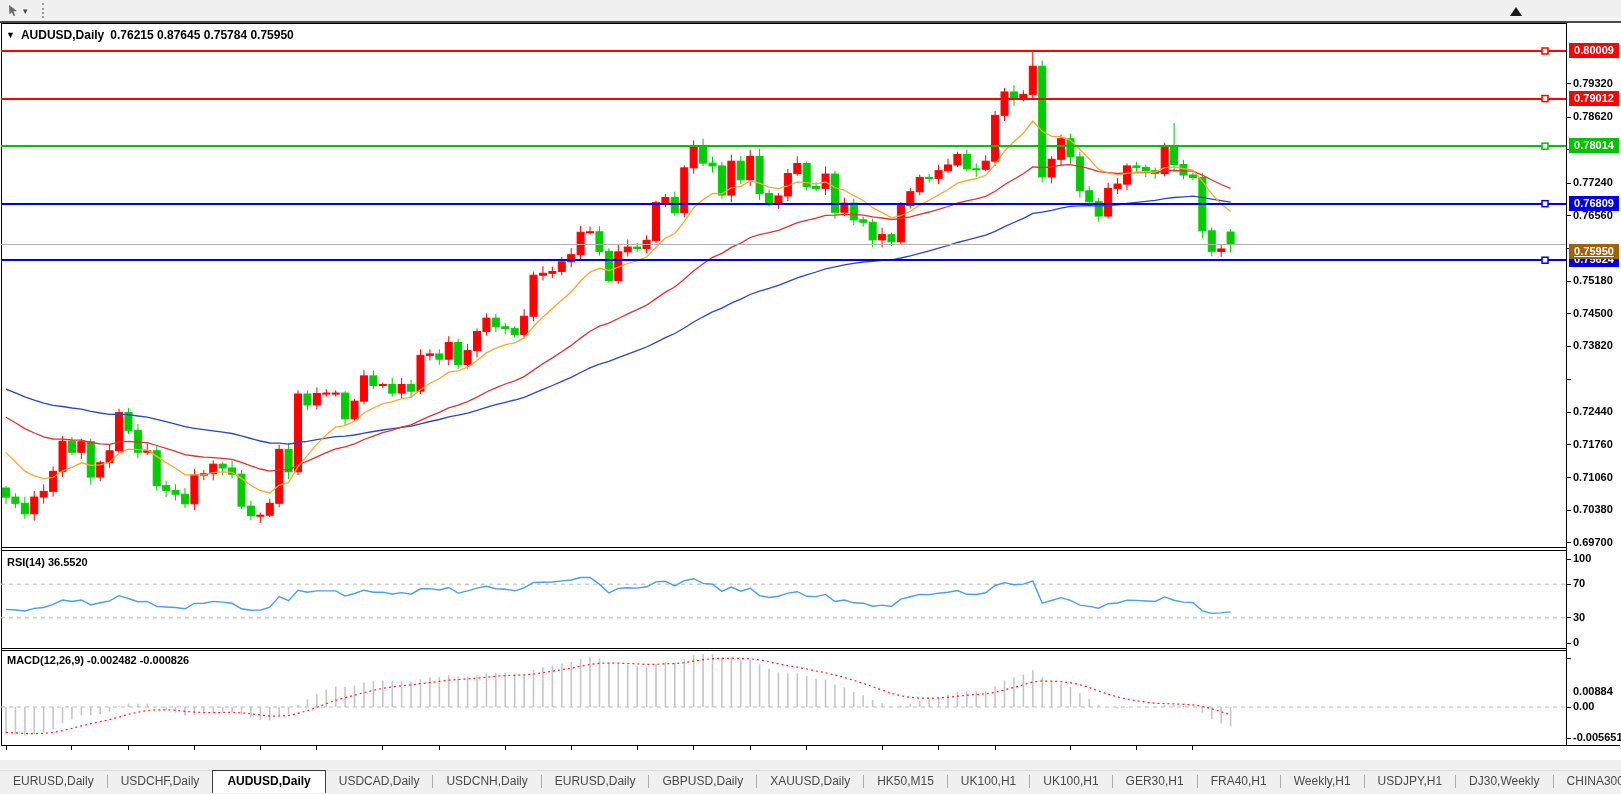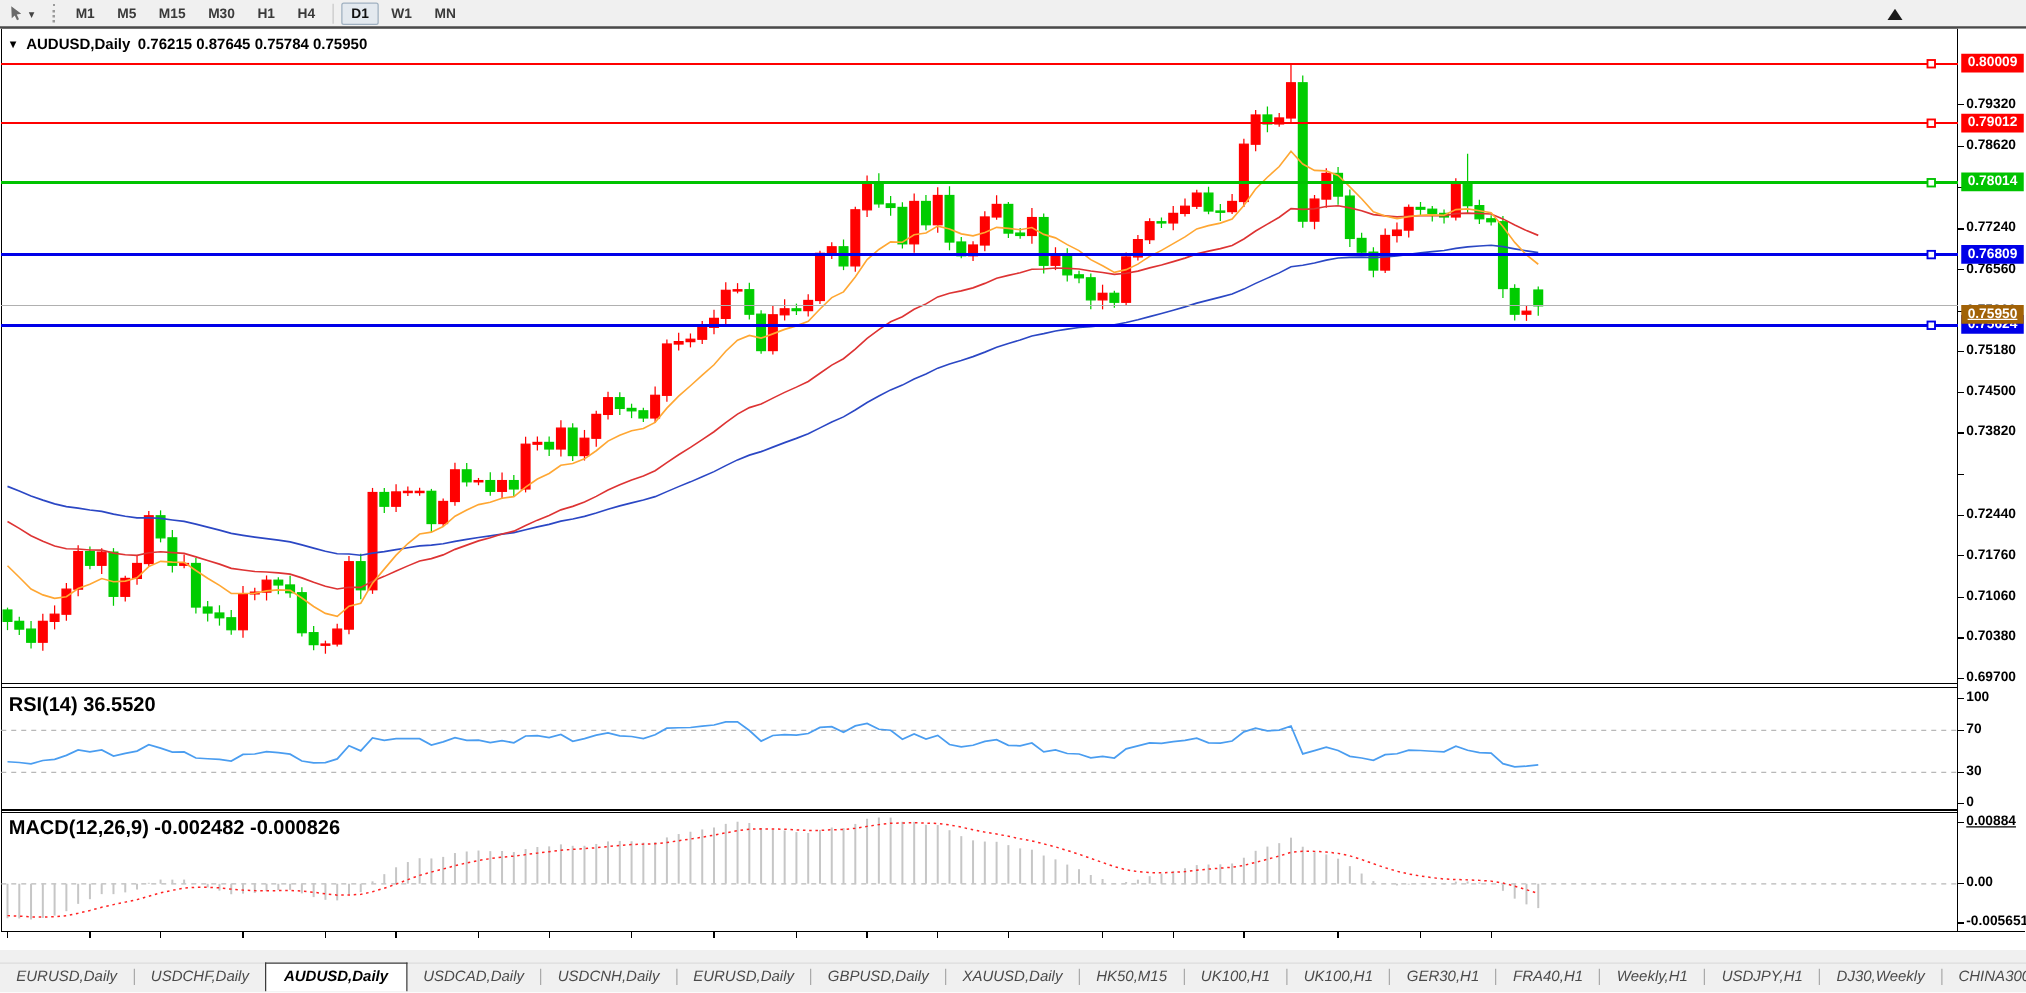--- a/index.html
+++ b/index.html
@@ -22,30 +22,30 @@
   #scroll-marker { position:absolute; left:1510px; top:7px; width:0; height:0;
     border-left:6px solid transparent; border-right:6px solid transparent;
     border-bottom:9px solid #1a1a1a; }
 
   
   #chart-area { position:absolute; left:0; top:23px; width:1621px; height:737px; background:#fff; }
   #chart-svg { position:absolute; left:0; top:0; }
   #chart-title { position:absolute; left:6px; top:5px; font-size:12px; font-weight:700;
     color:#000; display:flex; align-items:center; gap:6px; }
   #chart-title .tri { font-size:9px; }
-  .pane-label { position:absolute; left:7px; font-size:16px; font-weight:700; color:#000;text-align:center; }
+  .pane-label { position:absolute; left:7px; font-size:11px; font-weight:700; color:#000;text-align:center; }
   .ax-label { position:absolute; font-size:11px; font-weight:700; color:#000;
     left:1573px; transform:translateY(-7px); white-space:nowrap; }
   .badge { position:absolute; left:1569px; width:50px; height:15px; color:#fff;
     font-size:11px; font-weight:700; text-align:center; line-height:15px;
     transform:translateY(-8px); white-space:nowrap; }
   .date-label { position:absolute; top:747px; font-size:11px; color:#000; white-space:nowrap; }
 
   
-  #tabbar-wrap { position:absolute; left:0; top:760px; width:1621px; height:34px; background:#f0f0f0;font-style:italic; }
+  #tabbar-wrap { position:absolute; left:0; top:760px; width:1621px; height:34px; background:#f0f0f0; }
   #tabbar { position:absolute; left:0; top:10px; width:1621px; height:22px;
     display:flex; align-items:flex-end; background:#f0f0f0; border-top:1px solid #dcdcdc; }
   .tab { font-size:12px; color:#4a4a4a; padding:3px 13px 4px 13px; cursor:pointer;
     white-space:nowrap; line-height:14px; }
   .tab.active { background:#fff; border:1px solid #3c3c3c; border-bottom:none;
     font-weight:700; color:#000; padding:3px 14px 5px 14px; position:relative; top:1px; }
   .tab-div { width:1px; height:13px; background:#aaa; margin:0 0 4px 0; flex:none; }
 </style>
 </head>
 <body>
@@ -53,32 +53,20 @@
 <div id="app">
 
   <div id="toolbar">
     <div class="tool-icon">
       <svg width="13" height="13" viewBox="0 0 13 13">
         <path d="M2 1 L10 7 L6.4 7.6 L8.2 11.4 L6.6 12.1 L4.8 8.3 L2.4 10.6 Z" fill="#6a6a6a"></path>
       </svg>
     </div>
     <span class="caret">▾</span>
     <span class="grip"></span>
-    <span id="tf-buttons" style="display:flex;align-items:center;">
-        <span class="tf-btn">M1</span>
-        <span class="tf-btn">M5</span>
-        <span class="tf-btn">M15</span>
-        <span class="tf-btn">M30</span>
-        <span class="tf-btn">H1</span>
-        <span class="tf-btn">H4</span>
-        <span class="tb-sep"></span>
-        <span class="tf-btn active">D1</span>
-        <span class="tf-btn">W1</span>
-        <span class="tf-btn">MN</span>
-      </span>
     <div id="scroll-marker"></div>
   </div>
 
   <div id="chart-area">
     <svg id="chart-svg" width="1621" height="737" viewBox="0 23 1621 737">
         <line x1="1" y1="23" x2="1566" y2="23" stroke="#000" stroke-width="1" shape-rendering="crispEdges"></line>
         <line x1="1" y1="547" x2="1566" y2="547" stroke="#000" stroke-width="1" shape-rendering="crispEdges"></line>
         <line x1="1" y1="550" x2="1566" y2="550" stroke="#000" stroke-width="1" shape-rendering="crispEdges"></line>
         <line x1="1" y1="648" x2="1566" y2="648" stroke="#000" stroke-width="1" shape-rendering="crispEdges"></line>
         <line x1="1" y1="650" x2="1566" y2="650" stroke="#000" stroke-width="1" shape-rendering="crispEdges"></line>
@@ -563,21 +551,21 @@
         <div class="ax-label" style="top: 356.705px; margin-left: 48px;">0.73120</div>
         <div class="ax-label" style="top: 389.151px;">0.72440</div>
         <div class="ax-label" style="top: 421.597px;">0.71760</div>
         <div class="ax-label" style="top: 454.997px;">0.71060</div>
         <div class="ax-label" style="top: 487.443px;">0.70380</div>
         <div class="ax-label" style="top: 519.889px;">0.69700</div>
         <div class="ax-label" style="top: 536px;">100</div>
         <div class="ax-label" style="top: 561.2px;">70</div>
         <div class="ax-label" style="top: 594.8px;">30</div>
         <div class="ax-label" style="top: 620px;">0</div>
-        <div class="ax-label" style="top: 635px; text-decoration: underline;">0.00884</div>
+        <div class="ax-label" style="top: 669px;">0.00884</div>
         <div class="ax-label" style="top: 684px;">0.00</div>
         <div class="ax-label" style="top: 715.323px;">-0.005651</div>
         <div class="badge" style="top: 28px; background: rgb(255, 0, 0);">0.80009</div>
         <div class="badge" style="top: 75.5713px; background: rgb(255, 0, 0);">0.79012</div>
         <div class="badge" style="top: 123.19px; background: rgb(0, 195, 0);">0.78014</div>
         <div class="badge" style="top: 180.686px; background: rgb(0, 0, 232);">0.76809</div>
         <div class="badge" style="top: 237.228px; background: rgb(0, 0, 232);">0.75624</div>
         <div class="badge" style="top: 229px; background: #a16207; text-decoration: underline;">0.75950</div>
         <div class="date-label" style="left: 8px;">23 Sep 2020</div>
         <div class="date-label" style="left: 73.94px;">2 Oct 2020</div>

